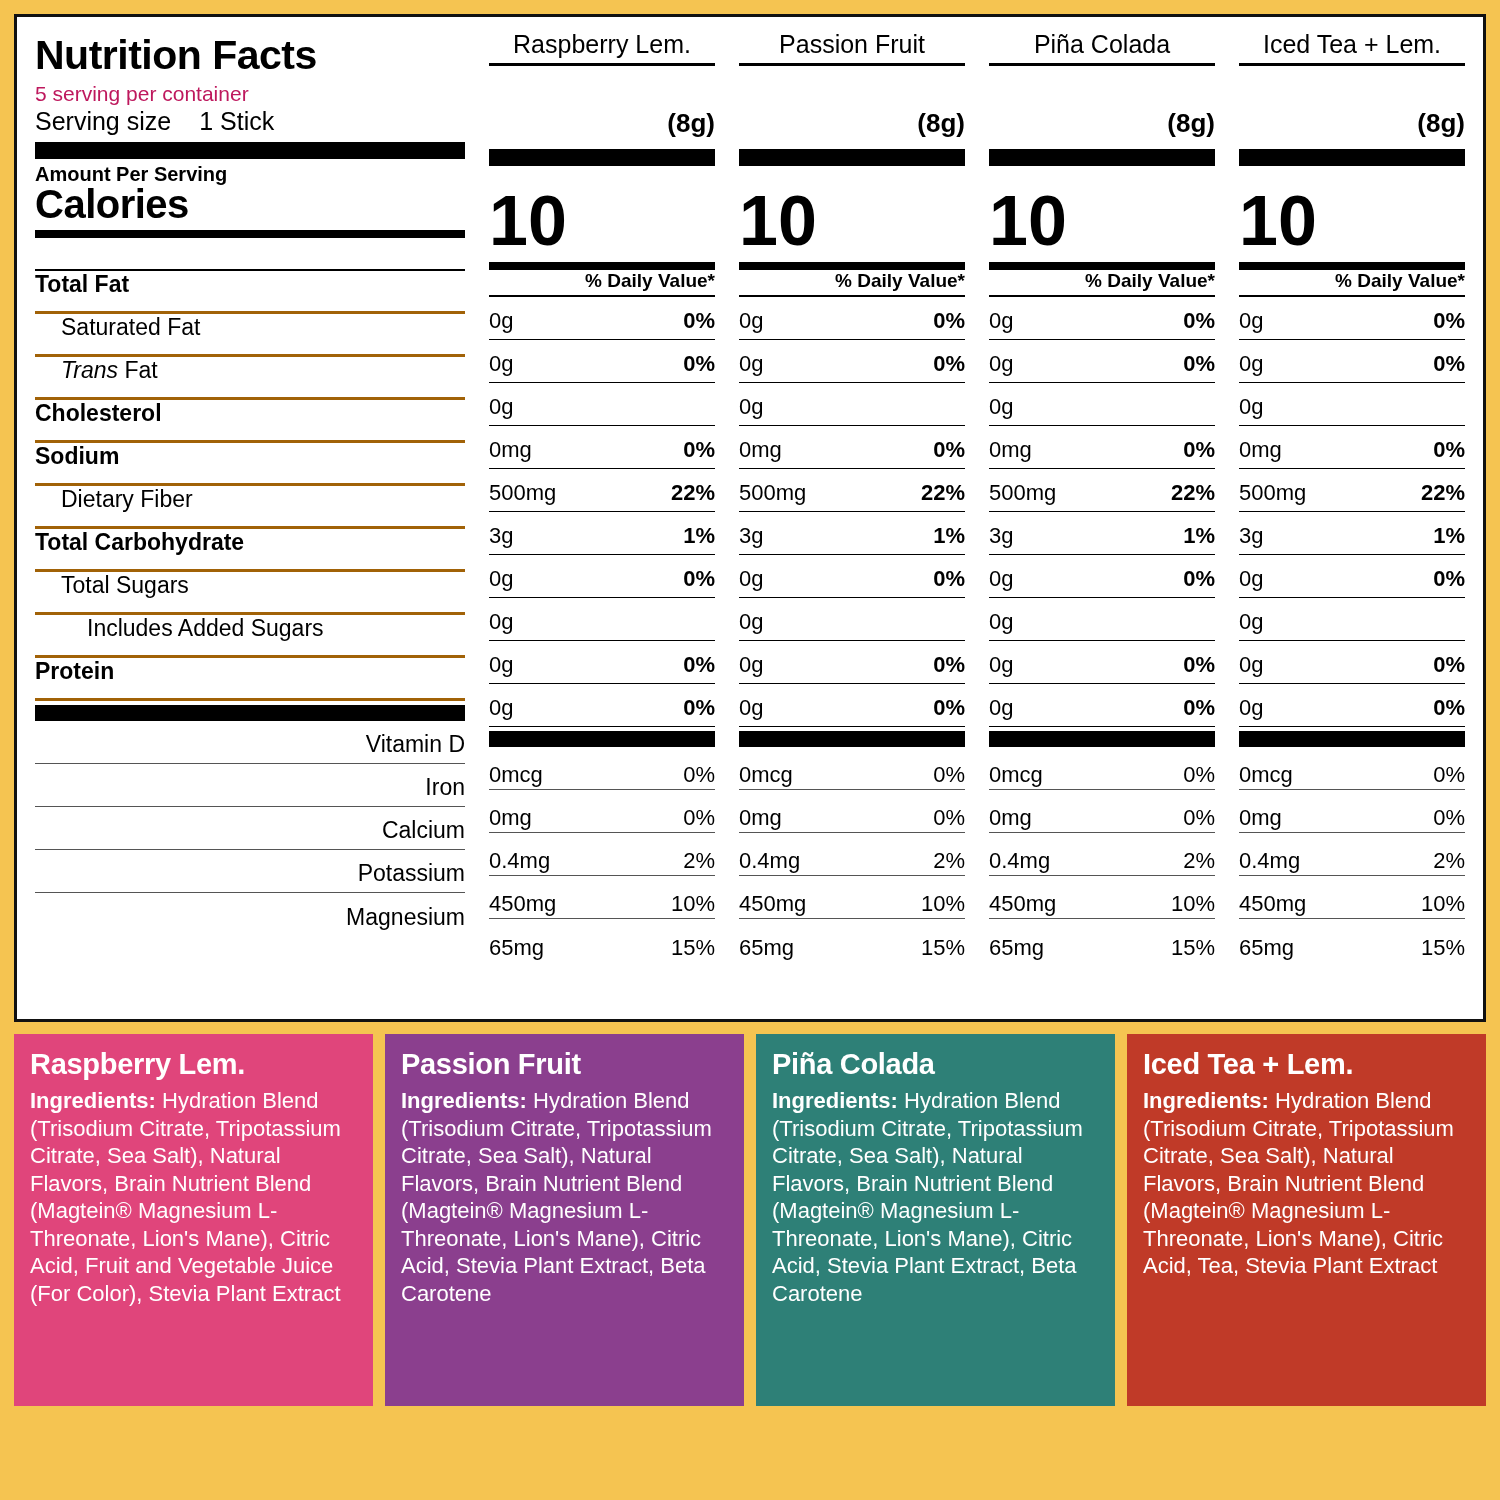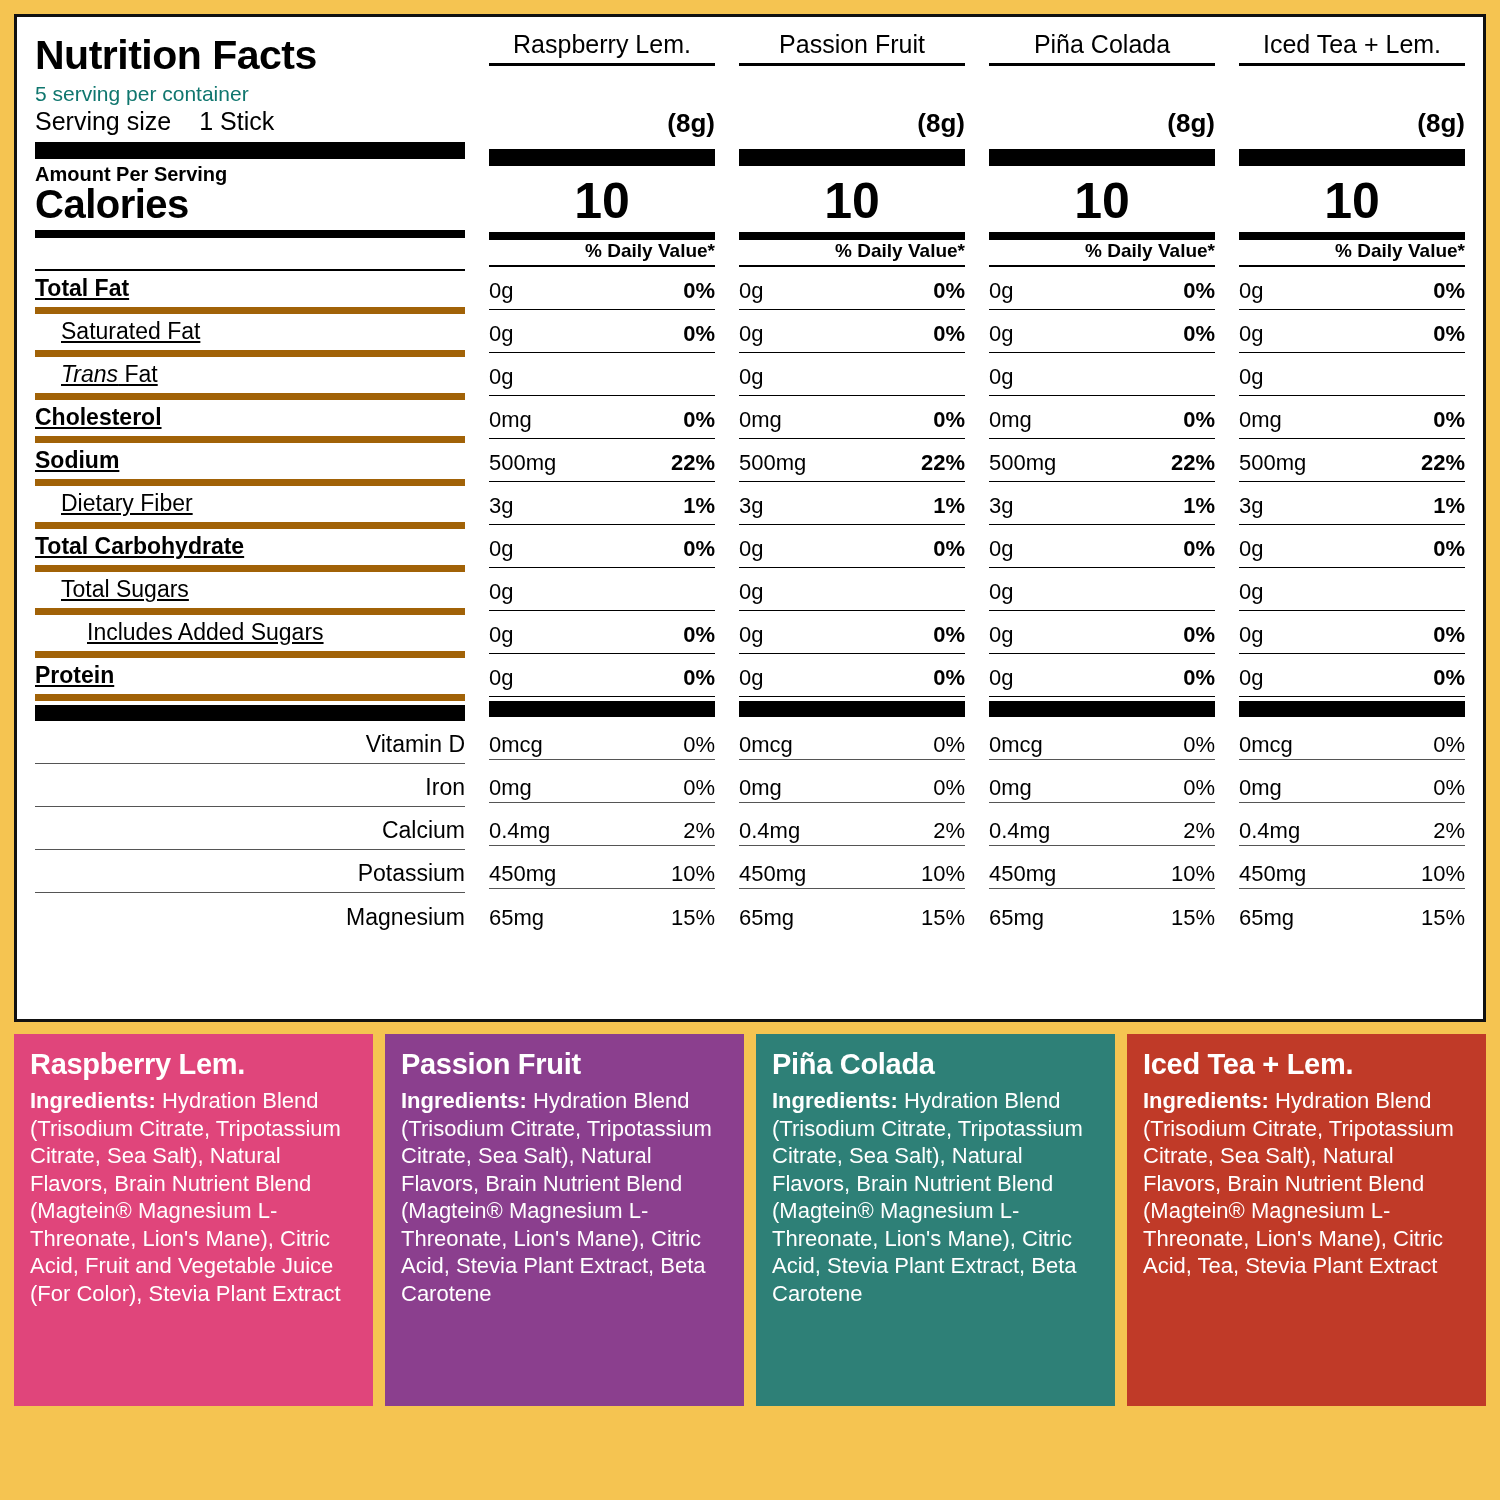--- a/index.html
+++ b/index.html
@@ -35,21 +35,21 @@
   .col-flavor{
     flex:1 1 0;
     box-sizing:border-box;
     padding-left:24px;
     display:flex;flex-direction:column;
   }
   .title{
     font-size:41px;font-weight:bold;letter-spacing:-0.5px;
     line-height:1.0;margin:4px 0 6px 0;color:#000;
   }
-  .serv-per{font-size:21px;color:#0f766e;line-height:1.15;}
+  .serv-per{font-size:21px;color:#be185d;line-height:1.15;}
   .serv-size{font-size:25px;font-weight:normal;margin-top:1px;display:flex;}
   .serv-size .ss-lbl{flex:0 0 auto;}
   .serv-size .ss-val{margin-left:28px;}
   .bar-thick{height:17px;background:#000;margin:6px 0 4px 0;}
   .bar-thick2{height:16px;background:#000;margin:4px 0 0 0;}
   .amt{font-size:20px;font-weight:bold;margin-top:4px;}
   .cal-word{font-size:40px;font-weight:bold;line-height:1.0;margin-top:-2px;letter-spacing:-0.5px;}
   .rule-thick{border-top:8px solid #000;margin-top:6px;}
   .rule-thin{border-top:2px solid #000;}
 
@@ -58,35 +58,34 @@
     font-size:25px;text-align:center;color:#000;
     padding-bottom:4px;
     border-bottom:3px solid #000;
     line-height:1.1;white-space:nowrap;
   }
   .fl-grams{
     font-size:26px;font-weight:bold;text-align:right;
     margin-top:42px;margin-bottom:4px;
   }
   .fl-cal{
-    font-size:50px;font-weight:bold;text-align:center;line-height:1.0;
-    margin-top:6px;
+    font-size:70px;font-weight:bold;text-align:left;line-height:1.0;
+    margin-top:16px;
   }
   .dv-hdr{
     font-size:19px;font-weight:bold;text-align:right;
     padding-bottom:3px;
   }
 
   
   .rows-left .row{
-    display:flex;align-items:flex-end;
+    display:flex;
     height:43px;
-    border-bottom:7px solid #a16207;
-    box-sizing:border-box;
-    text-decoration:underline;
+    border-bottom:3px solid #a16207;
+    box-sizing:border-box;
   }
   .rows-left .row span{font-size:23px;padding-bottom:5px;}
   .rows-left .row.b span{font-weight:bold;}
   .ind1{padding-left:26px;}
   .ind2{padding-left:52px;}
 
   .rows-flavor .row{
     display:flex;justify-content:space-between;align-items:flex-end;
     height:43px;
     border-bottom:1px solid #000;

